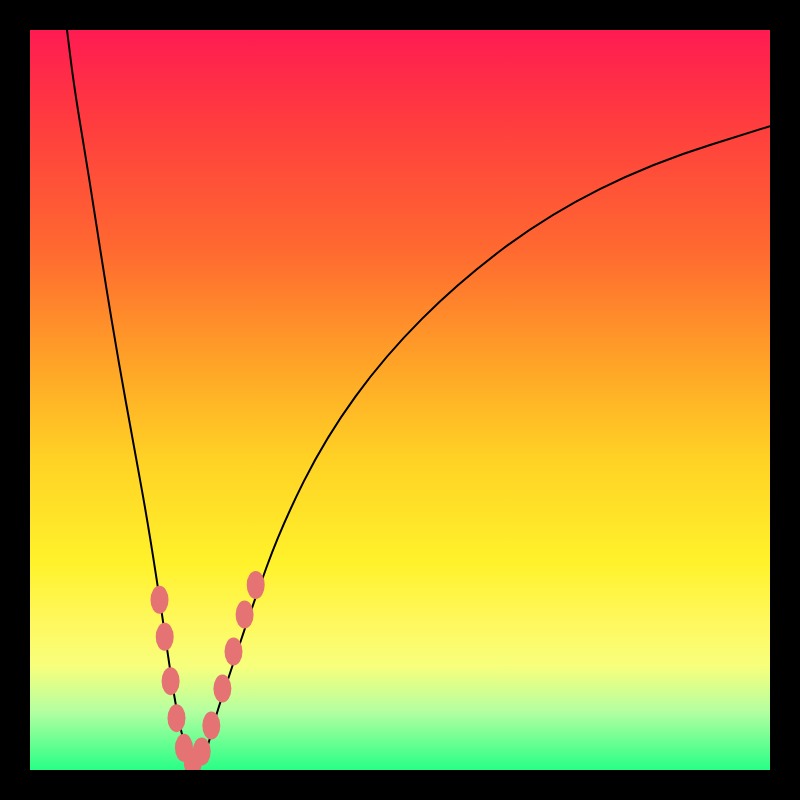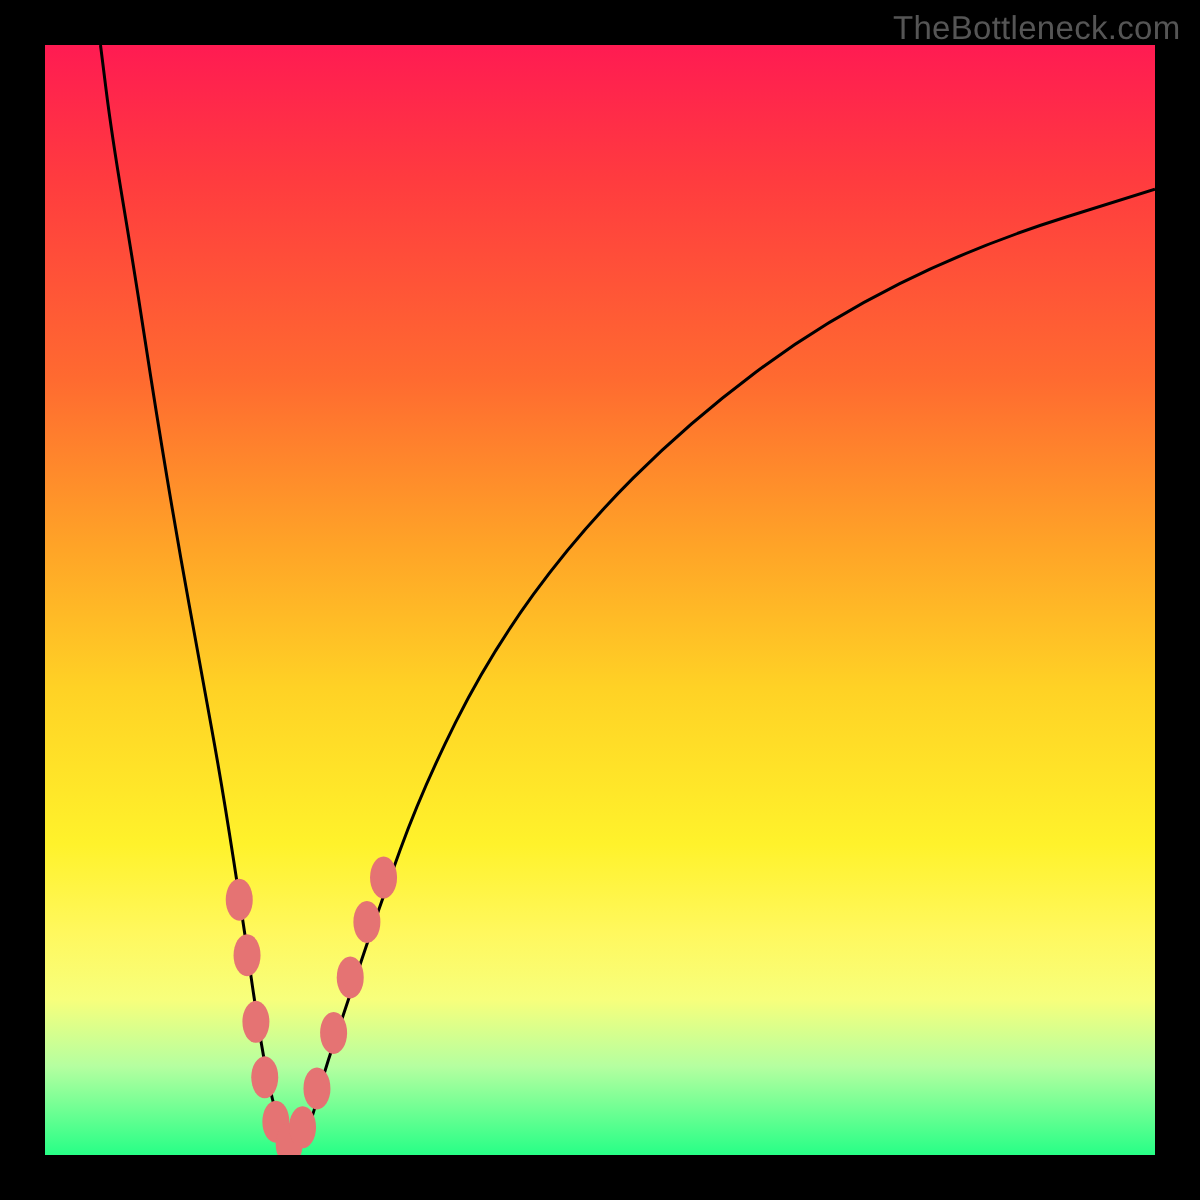--- a/index.html
+++ b/index.html
@@ -53,21 +53,20 @@
     font-size: 22px;
     letter-spacing: 0.2px;
     font-weight: 400;
     user-select: none;
   }
 </style>
 </head>
 <body>
 
 <div class="frame">
-  <div class="watermark">TheBottleneck.com</div>
   <div class="plot-area">
     <svg class="curve" viewBox="0 0 740 740" preserveAspectRatio="none">
       <path d="M 37.0 0.0 Q 37.0 0.0 40.7 29.6 Q 44.4 59.2 51.8 103.6 Q 59.2 148.0 66.6 196.1 Q 74.0 244.2 81.4 288.6 Q 88.8 333.0 96.2 373.7 Q 103.6 414.4 111.0 455.1 Q 118.4 495.8 125.8 543.9 Q 133.2 592.0 136.9 617.9 Q 140.6 643.8 144.3 666.0 Q 148.0 688.2 151.7 703.0 Q 155.4 717.8 159.1 725.2 Q 162.8 732.6 166.5 732.6 Q 170.2 732.6 173.9 725.2 Q 177.6 717.8 181.3 703.0 Q 185.0 688.2 192.4 666.0 Q 199.8 643.8 210.9 610.5 Q 222.0 577.2 236.8 536.5 Q 251.6 495.8 273.8 451.4 Q 296.0 407.0 325.6 366.3 Q 355.2 325.6 392.2 288.6 Q 429.2 251.6 473.6 218.3 Q 518.0 185.0 569.8 159.1 Q 621.6 133.2 680.8 114.7 T 740.0 96.2" fill="none" stroke="#000000" stroke-width="2"></path>
       <g>
           <ellipse cx="129.5" cy="569.8" rx="9" ry="14" fill="#e57373"></ellipse>
           <ellipse cx="134.7" cy="606.8" rx="9" ry="14" fill="#e57373"></ellipse>
           <ellipse cx="140.6" cy="651.2" rx="9" ry="14" fill="#e57373"></ellipse>
           <ellipse cx="146.5" cy="688.2" rx="9" ry="14" fill="#e57373"></ellipse>
           <ellipse cx="153.9" cy="717.8" rx="9" ry="14" fill="#e57373"></ellipse>
           <ellipse cx="162.8" cy="732.6" rx="9" ry="14" fill="#e57373"></ellipse>

